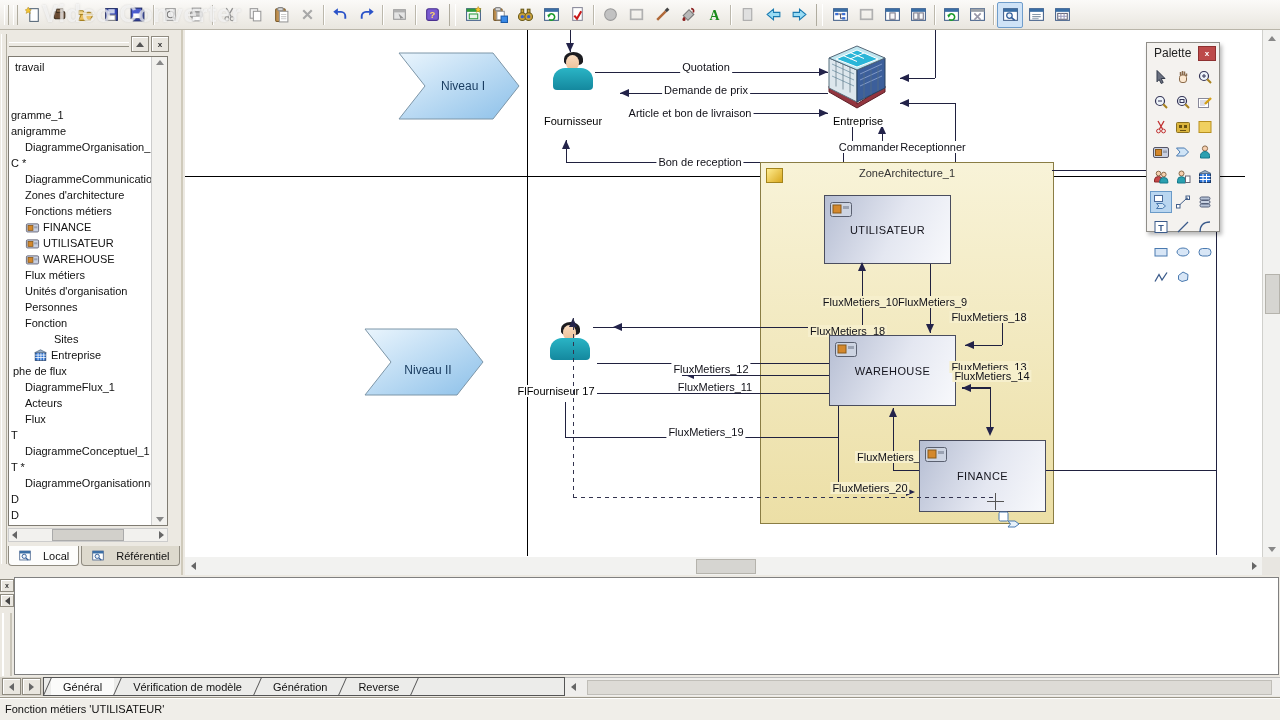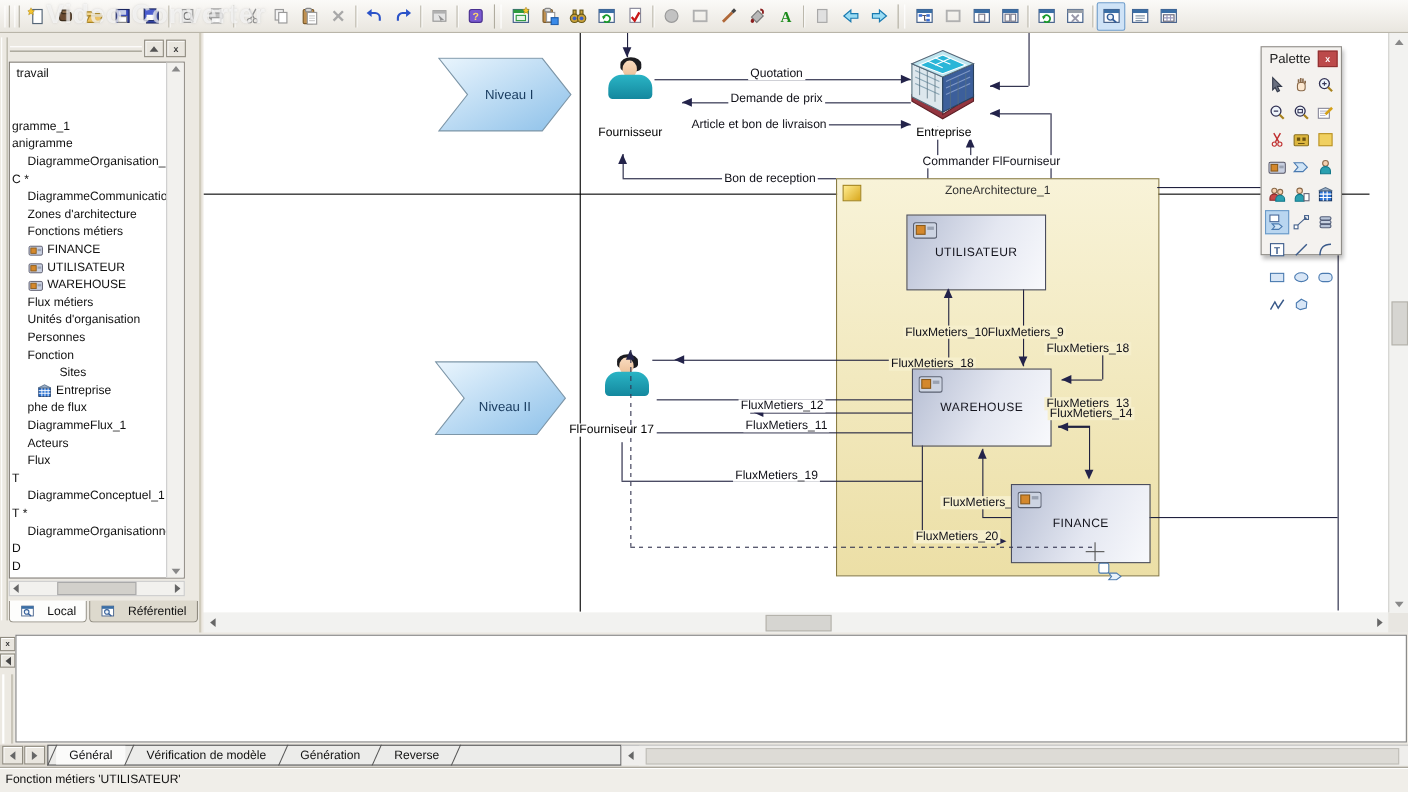--- a/index.html
+++ b/index.html
@@ -474,21 +474,21 @@
           <div class="trow" style="padding-left: 24px;">
             <span class="ticon">
               <svg viewBox="0 0 16 16" width="15" height="13">
                 <rect x="1.5" y="4.5" width="13" height="9.5" fill="#2a72d4" stroke="#1a3a6a"></rect>
                 <path d="M1.5 7.5 h13 M1.5 10.5 h13 M5 4.5 v9.5 M8.5 4.5 v9.5 M12 4.5 v9.5" stroke="#fff" stroke-width="1"></path>
                 <polygon points="1,4.5 8,1 15,4.5" fill="#9ab0c8" stroke="#5a708a"></polygon>
               </svg>
             </span>
             <span>Entreprise</span>
           </div>
-          <div class="trow" style="padding-left: 16px;">
+          <div class="trow" style="padding-left: 4px;">
             <span>phe de flux</span>
           </div>
           <div class="trow" style="padding-left: 16px;">
             <span>DiagrammeFlux_1</span>
           </div>
           <div class="trow" style="padding-left: 16px;">
             <span>Acteurs</span>
           </div>
           <div class="trow" style="padding-left: 16px;">
             <span>Flux</span>
@@ -552,21 +552,21 @@
           <defs>
               <linearGradient id="gch1" x1="0" y1="0" x2="1" y2="1">
             <stop offset="0" stop-color="#eaf5fd"></stop>
                 <stop offset="1" stop-color="#8cc0e9"></stop>
               </linearGradient>
             </defs>
           <polygon points="1,1 95,1 121,34 95,67 1,67 27,34" fill="url(#gch1)" stroke="#7d96a8"></polygon>
         </svg>
         <span>Niveau I</span>
       </div>
-      <div class="chev" id="niv2" style="left:210px;top:298px;width:120px;height:84px;text-decoration:underline;">
+      <div class="chev" id="niv2" style="left:179px;top:298px;width:120px;height:84px;text-decoration:underline;">
         <svg width="120" height="68">
           <polygon points="1,1 93,1 119,34 93,67 1,67 27,34" fill="url(#gch1)" stroke="#7d96a8"></polygon>
         </svg>
         <span>Niveau II</span>
       </div>
 
       <div class="person" style="left:366px;top:22px;height:62px;">
         <i class="p-hair"></i>
           <i class="p-face"></i>
           <i class="p-body"></i>
@@ -876,21 +876,21 @@
         <div class="arr u" style="left: 708px; top: 378px;"></div>
         <div class="arr r" style="left: 730px; top: 462px;"></div>
         <div class="arr l" style="left: 428px; top: 297px;"></div>
         <div class="arr l" style="left: 500px; top: 345px;"></div>
         <div class="arr u" style="left: 388px; top: 288px;"></div>
         <span class="flbl" style="left: 521px; top: 37px;">Quotation</span>
         <span class="flbl" style="left: 521px; top: 60px;">Demande de prix</span>
         <span class="flbl" style="left: 505px; top: 83px;">Article et bon de livraison</span>
         <span class="flbl" style="left: 515px; top: 132px;">Bon de reception</span>
         <span class="flbl" style="left: 684px; top: 117px;">Commander</span>
-        <span class="flbl" style="left: 748px; top: 117px;">FlFourniseur</span>
+        <span class="flbl" style="left: 748px; top: 117px;">Receptionner</span>
         <span class="flbl cream" style="left: 710px; top: 272px;">FluxMetiers_10FluxMetiers_9</span>
         <span class="flbl cream" style="left: 804px; top: 287px;">FluxMetiers_18</span>
         <span class="flbl cream behind" style="left: 623px; top: 301px;">FluxMetiers_18</span>
         <span class="flbl cream" style="left: 804px; top: 337px;">FluxMetiers_13</span>
         <span class="flbl cream" style="left: 807px; top: 346px;">FluxMetiers_14</span>
         <span class="flbl" style="left: 526px; top: 339px;">FluxMetiers_12</span>
         <span class="flbl" style="left: 530px; top: 357px;">FluxMetiers_11</span>
         <span class="flbl" style="left: 521px; top: 402px;">FluxMetiers_19</span>
         <span class="flbl cream behind" style="left: 670px; top: 427px;">FluxMetiers_17</span>
         <span class="flbl cream" style="left: 685px; top: 458px;">FluxMetiers_20</span>

